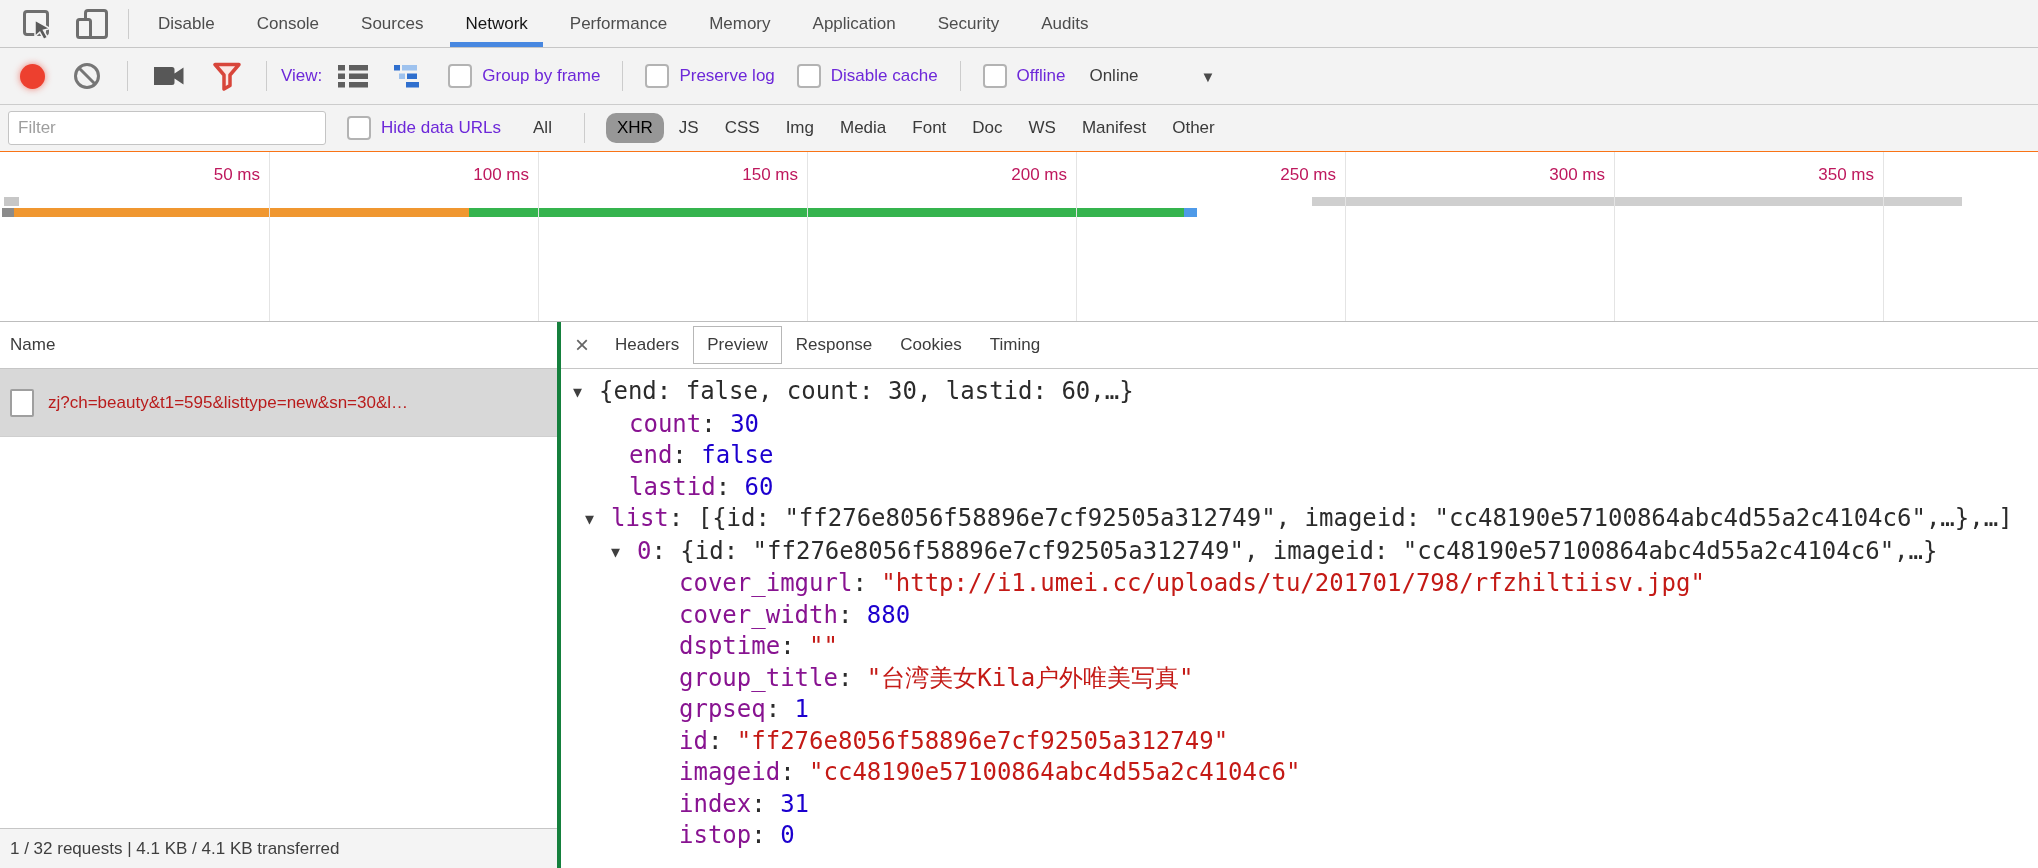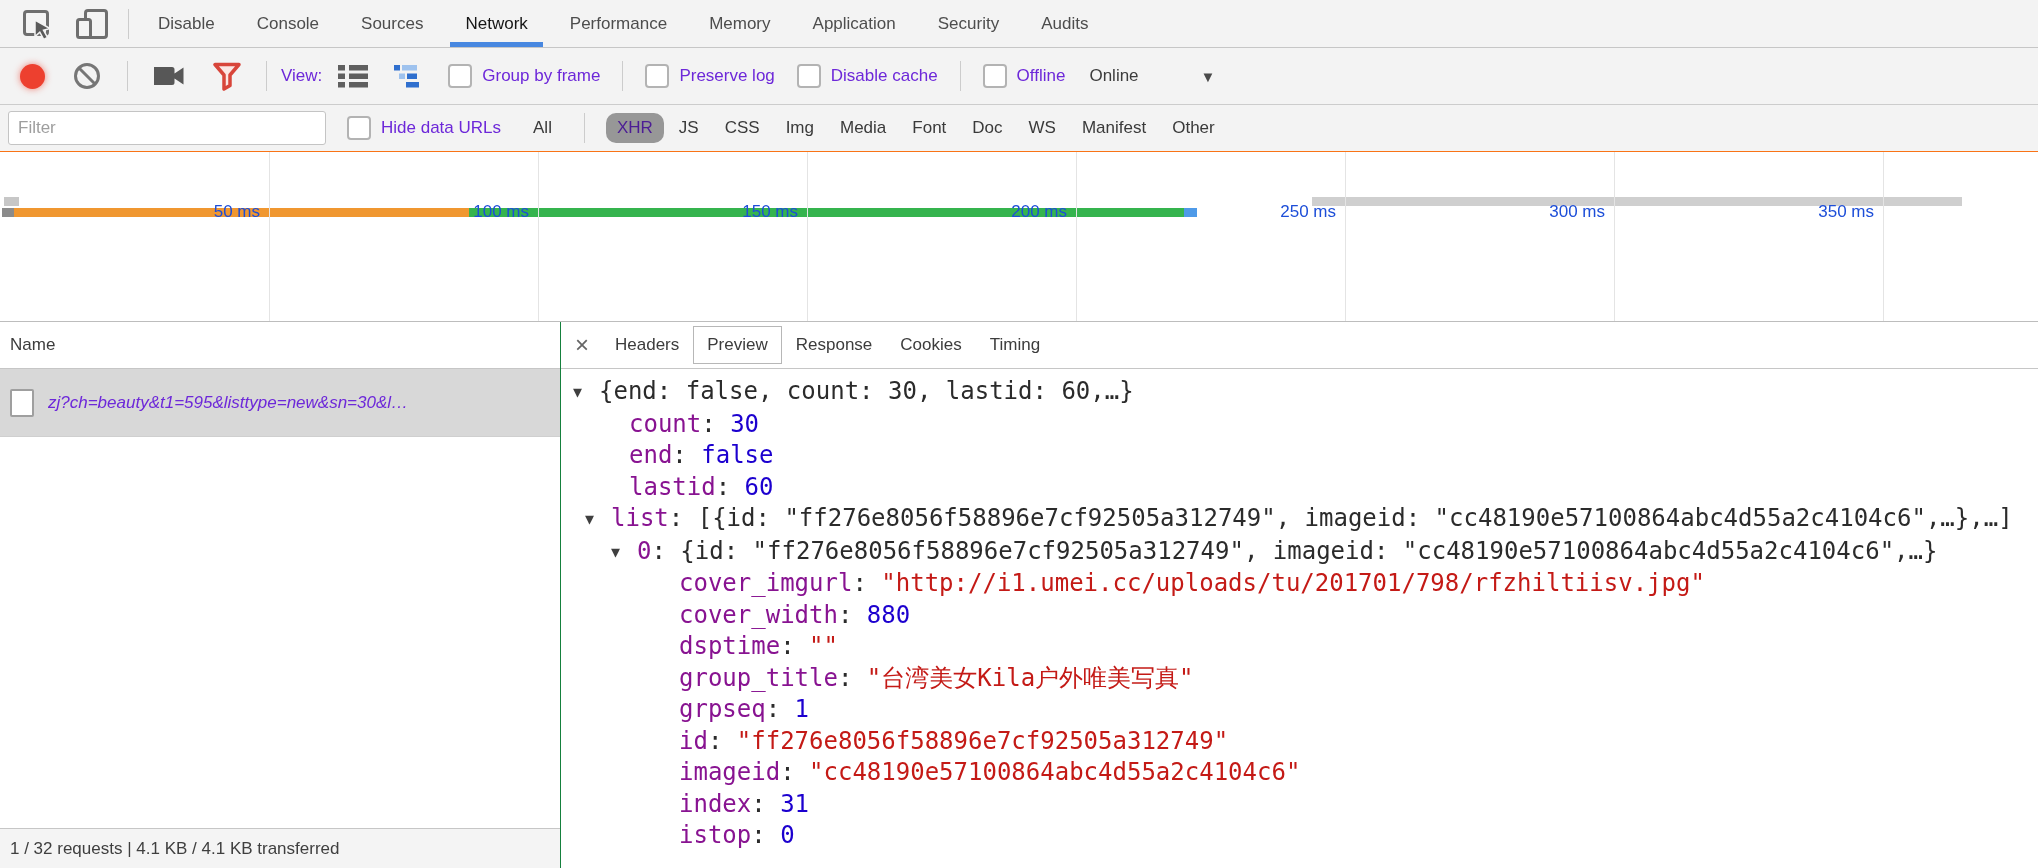--- a/index.html
+++ b/index.html
@@ -35,45 +35,45 @@
 
   
   .filterbar { height:47px; flex:0 0 47px; background:#f3f3f3; border-bottom:1px solid #f97316;
                display:flex; align-items:center; padding:0 8px; gap:13px; }
   .filter-input { width:318px; height:34px; border:1px solid #c4c4c4; border-radius:3px;
                   padding:0 9px; font-size:17px; color:#333; background:#fff; outline:none;
                   font-family:"Liberation Sans",sans-serif; flex:0 0 318px; }
   .filter-input::placeholder { color:#9e9e9e; }
   .types { display:flex; align-items:center; gap:4px; }
   .type { font-size:17px; color:#3a3a3a; padding:5px 11px; border-radius:10px; white-space:nowrap; }
-  .type.selected { background:#979797; color:#4c1d95;text-align:right; }
+  .type.selected { background:#979797; color:#000000;text-align:right; }
 
   
   .overview { height:170px; flex:0 0 170px; position:relative; background:#fff;
               border-bottom:1px solid #bdbdbd; overflow:hidden; }
   .gridline { position:absolute; top:0; bottom:0; width:1px; background:#e4e4e4; }
-  .tick-label { position:absolute; top:13px; font-size:17px; color:#1d4ed8;
-                transform:translateX(-100%); padding-right:9px; white-space:nowrap;margin-top:37px; }
+  .tick-label { position:absolute; top:13px; font-size:17px; color:#be185d;
+                transform:translateX(-100%); padding-right:9px; white-space:nowrap; }
   .ovbar { position:absolute; }
   .ov-sq     { left:4px;    top:45px; width:15px;  height:9px; background:#c7c7c7; }
   .ov-thumb  { left:1312px; top:45px; width:650px; height:9px; background:#cfcfcf; }
   .ov-dark   { left:2px;    top:56px; width:12px;  height:9px; background:#8b8b8b; }
   .ov-orange { left:14px;   top:56px; width:455px; height:9px; background:var(--bar-orange,#f09730); }
   .ov-green  { left:469px;  top:56px; width:715px; height:9px; background:var(--bar-green,#35b44e); }
   .ov-blue   { left:1184px; top:56px; width:13px;  height:9px; background:var(--bar-blue,#4e9ae8); }
 
   
   .main { flex:1; display:flex; min-height:0; }
-  .leftcol { width:561px; flex:0 0 561px; border-right:1px solid #15803d; display:flex;
+  .leftcol { width:561px; flex:0 0 561px; border-right:4px solid #15803d; display:flex;
              flex-direction:column; background:#fff; }
   .name-header { height:47px; flex:0 0 47px; border-bottom:1px solid #c6c6c6; display:flex;
                  align-items:center; padding-left:10px; font-size:17px; color:#3c3c3c; }
   .request-row { height:68px; flex:0 0 68px; background:#d8d8d8; display:flex; align-items:center;
-                 padding-left:10px; gap:14px; font-size:17px; color:#6d28d9;
-                 border-bottom:1px solid #cfcfcf;font-style:italic; }
+                 padding-left:10px; gap:14px; font-size:17px; color:#b91c1c;
+                 border-bottom:1px solid #cfcfcf; }
   .row-check { width:24px; height:28px; border:2px solid #9f9f9f; border-radius:2px;
                background:#fff; flex:0 0 24px; }
   .req-name { white-space:nowrap; overflow:hidden; }
   .leftfill { flex:1; background:#fff; }
   .status-bar { height:40px; flex:0 0 40px; background:#f4f4f4; border-top:1px solid #c6c6c6;
                 display:flex; align-items:center; padding-left:10px; font-size:17px; color:#3f3f3f;margin-top:44px; }
 
   .rightcol { flex:1; display:flex; flex-direction:column; min-width:0; background:#fff; }
   .details-tabs { height:47px; flex:0 0 47px; border-bottom:1px solid #c6c6c6; display:flex;
                   align-items:center; padding-left:12px; font-size:17px; color:#3c3c3c; }

